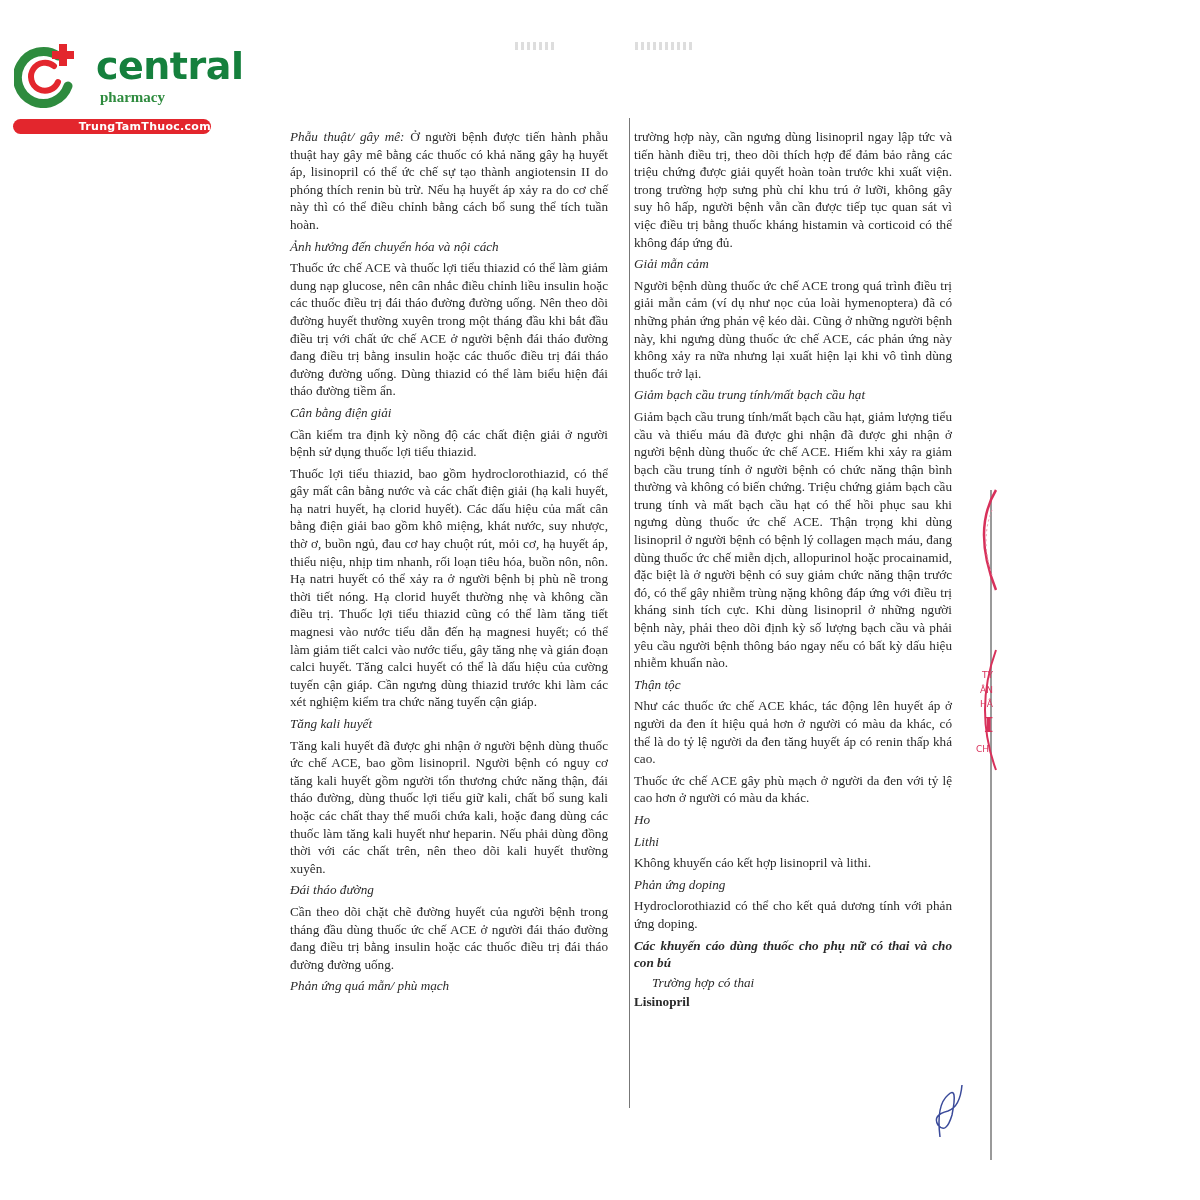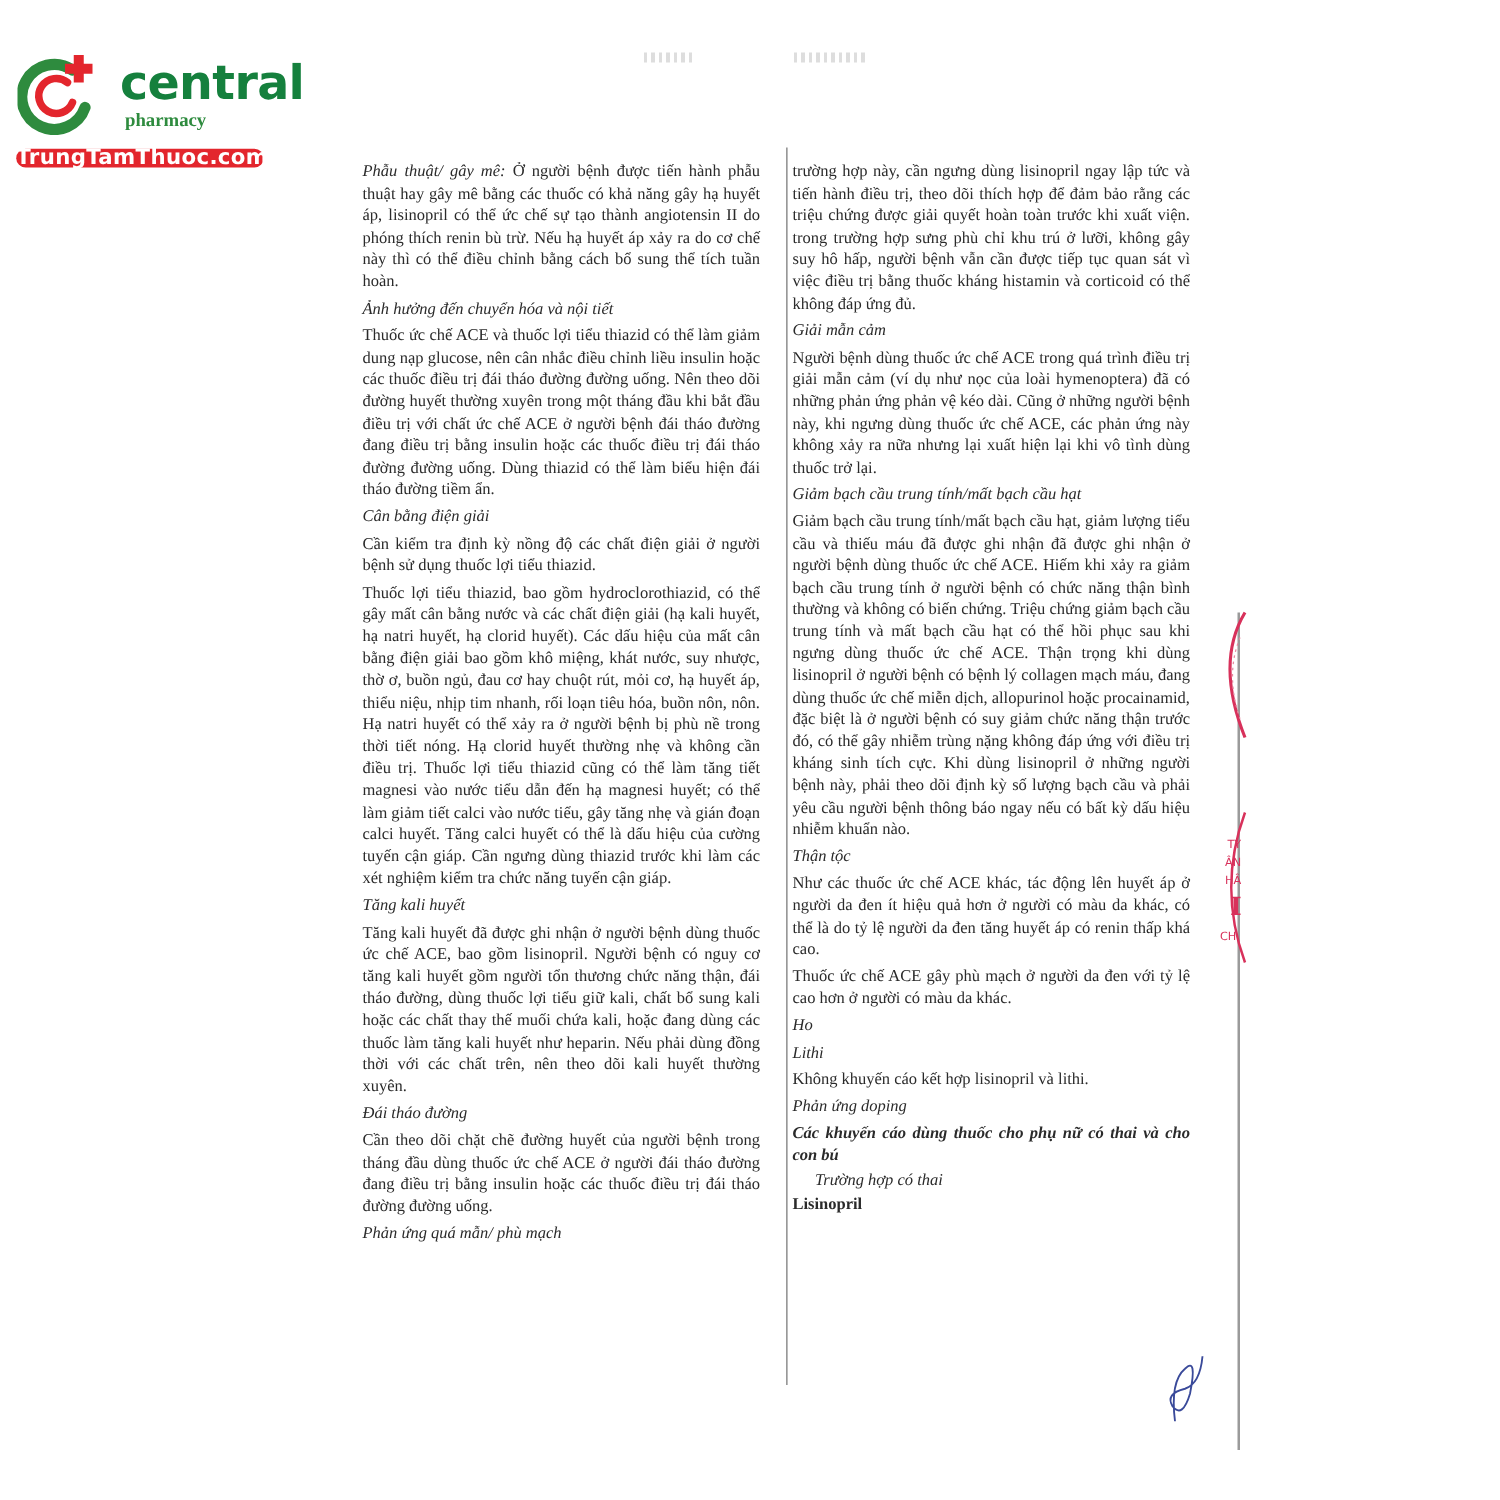--- a/index.html
+++ b/index.html
@@ -4,21 +4,21 @@
 <style>
   html, body { margin: 0; padding: 0; }
   body {
     width: 1200px; height: 1200px; background: #ffffff; position: relative; overflow: hidden;
     font-family: "Liberation Serif", "DejaVu Serif", serif; color: #2a2a2a;
   }
   .logo { position: absolute; left: 10px; top: 38px; width: 205px; height: 100px; }
   .logo-mark { position: absolute; left: 4px; top: 4px; width: 66px; height: 66px; }
   .logo-central { position: absolute; left: 86px; top: 8px; font-family: "DejaVu Sans", sans-serif; font-size: 38px; font-weight: bold; color: #15803d; letter-spacing: -0.5px; line-height: 40px; }
   .logo-pharmacy { position: absolute; left: 90px; top: 50px; font-family: Liberation Serif, serif; font-size: 15px; font-weight: bold; color: #2e8b3e; line-height: 18px; }
-  .logo-url { position: absolute; left: 3px; top: 81px; width: 198px; height: 15px; background: #e3262d; border-radius: 8px; color: #fff; font-family: "DejaVu Sans", sans-serif; font-size: 17px; font-weight: bold; text-align: right; line-height: 15px; letter-spacing: 0.3px; }
+  .logo-url { position: absolute; left: 3px; top: 81px; width: 198px; height: 15px; background: #e3262d; border-radius: 8px; color: #fff; font-family: "DejaVu Sans", sans-serif; font-size: 11px; font-weight: bold; text-align: right; line-height: 15px; letter-spacing: 0.3px; }
 
   .scan-mark { position: absolute; top: 42px; height: 8px; background: repeating-linear-gradient(90deg, #cfcfcf 0 3px, transparent 3px 6px); opacity: 0.7; }
 
   .page { position: absolute; left: 268px; top: 118px; width: 728px; height: 1050px; }
   .col { position: absolute; top: 10px; width: 318px; font-size: 13.2px; line-height: 17.6px; text-align: justify; }
   .col-left { left: 22px; }
   .col-right { left: 366px; top: 10px; width: 318px; }
   .col-divider { position: absolute; left: 361px; top: 0; width: 1px; height: 990px; background: #777; }
   .right-edge { position: absolute; left: 990px; top: 490px; width: 2px; height: 670px; background: #9a9a9a; }
   .col p { margin: 0 0 4px 0; }
@@ -47,21 +47,21 @@
 </div>
 
 <div class="scan-mark" style="left:515px;width:40px;"></div>
 <div class="scan-mark" style="left:635px;width:60px;"></div>
 
 <div class="page">
   <div class="col-divider"></div>
 
   <div class="col col-left">
     <p><span class="it">Phẫu thuật/ gây mê:</span><span> Ở người bệnh được tiến hành phẫu thuật hay gây mê bằng các thuốc có khả năng gây hạ huyết áp, lisinopril có thể ức chế sự tạo thành angiotensin II do phóng thích renin bù trừ. Nếu hạ huyết áp xảy ra do cơ chế này thì có thể điều chỉnh bằng cách bổ sung thể tích tuần hoàn.</span></p>
-    <div class="h">Ảnh hưởng đến chuyển hóa và nội tiết</div>
+    <div class="h">Ảnh hưởng đến chuyển hóa và nội cách</div>
     <p>Thuốc ức chế ACE và thuốc lợi tiểu thiazid có thể làm giảm dung nạp glucose, nên cân nhắc điều chỉnh liều insulin hoặc các thuốc điều trị đái tháo đường đường uống. Nên theo dõi đường huyết thường xuyên trong một tháng đầu khi bắt đầu điều trị với chất ức chế ACE ở người bệnh đái tháo đường đang điều trị bằng insulin hoặc các thuốc điều trị đái tháo đường đường uống. Dùng thiazid có thể làm biểu hiện đái tháo đường tiềm ẩn.</p>
     <div class="h">Cân bằng điện giải</div>
     <p>Cần kiểm tra định kỳ nồng độ các chất điện giải ở người bệnh sử dụng thuốc lợi tiểu thiazid.</p>
     <p>Thuốc lợi tiểu thiazid, bao gồm hydroclorothiazid, có thể gây mất cân bằng nước và các chất điện giải (hạ kali huyết, hạ natri huyết, hạ clorid huyết). Các dấu hiệu của mất cân bằng điện giải bao gồm khô miệng, khát nước, suy nhược, thờ ơ, buồn ngủ, đau cơ hay chuột rút, mỏi cơ, hạ huyết áp, thiểu niệu, nhịp tim nhanh, rối loạn tiêu hóa, buồn nôn, nôn. Hạ natri huyết có thể xảy ra ở người bệnh bị phù nề trong thời tiết nóng. Hạ clorid huyết thường nhẹ và không cần điều trị. Thuốc lợi tiểu thiazid cũng có thể làm tăng tiết magnesi vào nước tiểu dẫn đến hạ magnesi huyết; có thể làm giảm tiết calci vào nước tiểu, gây tăng nhẹ và gián đoạn calci huyết. Tăng calci huyết có thể là dấu hiệu của cường tuyến cận giáp. Cần ngưng dùng thiazid trước khi làm các xét nghiệm kiểm tra chức năng tuyến cận giáp.</p>
     <div class="h">Tăng kali huyết</div>
     <p>Tăng kali huyết đã được ghi nhận ở người bệnh dùng thuốc ức chế ACE, bao gồm lisinopril. Người bệnh có nguy cơ tăng kali huyết gồm người tổn thương chức năng thận, đái tháo đường, dùng thuốc lợi tiểu giữ kali, chất bổ sung kali hoặc các chất thay thế muối chứa kali, hoặc đang dùng các thuốc làm tăng kali huyết như heparin. Nếu phải dùng đồng thời với các chất trên, nên theo dõi kali huyết thường xuyên.</p>
     <div class="h">Đái tháo đường</div>
     <p>Cần theo dõi chặt chẽ đường huyết của người bệnh trong tháng đầu dùng thuốc ức chế ACE ở người đái tháo đường đang điều trị bằng insulin hoặc các thuốc điều trị đái tháo đường đường uống.</p>
     <div class="h">Phản ứng quá mẫn/ phù mạch</div>
   </div>
@@ -72,20 +72,21 @@
     <p>Người bệnh dùng thuốc ức chế ACE trong quá trình điều trị giải mẫn cảm (ví dụ như nọc của loài hymenoptera) đã có những phản ứng phản vệ kéo dài. Cũng ở những người bệnh này, khi ngưng dùng thuốc ức chế ACE, các phản ứng này không xảy ra nữa nhưng lại xuất hiện lại khi vô tình dùng thuốc trở lại.</p>
     <div class="h">Giảm bạch cầu trung tính/mất bạch cầu hạt</div>
     <p>Giảm bạch cầu trung tính/mất bạch cầu hạt, giảm lượng tiểu cầu và thiếu máu đã được ghi nhận đã được ghi nhận ở người bệnh dùng thuốc ức chế ACE. Hiếm khi xảy ra giảm bạch cầu trung tính ở người bệnh có chức năng thận bình thường và không có biến chứng. Triệu chứng giảm bạch cầu trung tính và mất bạch cầu hạt có thể hồi phục sau khi ngưng dùng thuốc ức chế ACE. Thận trọng khi dùng lisinopril ở người bệnh có bệnh lý collagen mạch máu, đang dùng thuốc ức chế miễn dịch, allopurinol hoặc procainamid, đặc biệt là ở người bệnh có suy giảm chức năng thận trước đó, có thể gây nhiễm trùng nặng không đáp ứng với điều trị kháng sinh tích cực. Khi dùng lisinopril ở những người bệnh này, phải theo dõi định kỳ số lượng bạch cầu và phải yêu cầu người bệnh thông báo ngay nếu có bất kỳ dấu hiệu nhiễm khuẩn nào.</p>
     <div class="h">Thận tộc</div>
     <p>Như các thuốc ức chế ACE khác, tác động lên huyết áp ở người da đen ít hiệu quả hơn ở người có màu da khác, có thể là do tỷ lệ người da đen tăng huyết áp có renin thấp khá cao.</p>
     <p>Thuốc ức chế ACE gây phù mạch ở người da đen với tỷ lệ cao hơn ở người có màu da khác.</p>
     <div class="h">Ho</div>
     <div class="h">Lithi</div>
     <p>Không khuyến cáo kết hợp lisinopril và lithi.</p>
     <div class="h">Phản ứng doping</div>
+    <p>Hydroclorothiazid có thể cho kết quả dương tính với phản ứng doping.</p>
     <div class="hb">Các khuyến cáo dùng thuốc cho phụ nữ có thai và cho con bú</div>
     <div class="hi">Trường hợp có thai</div>
     <div class="bold">Lisinopril</div>
   </div>
 </div>
 
 <div class="right-edge"></div>
 
 <svg class="stamp" viewBox="0 0 40 300">
   <path d="M30 10 Q6 50 30 110" fill="none" stroke="#d8315b" stroke-width="2.5"></path>

